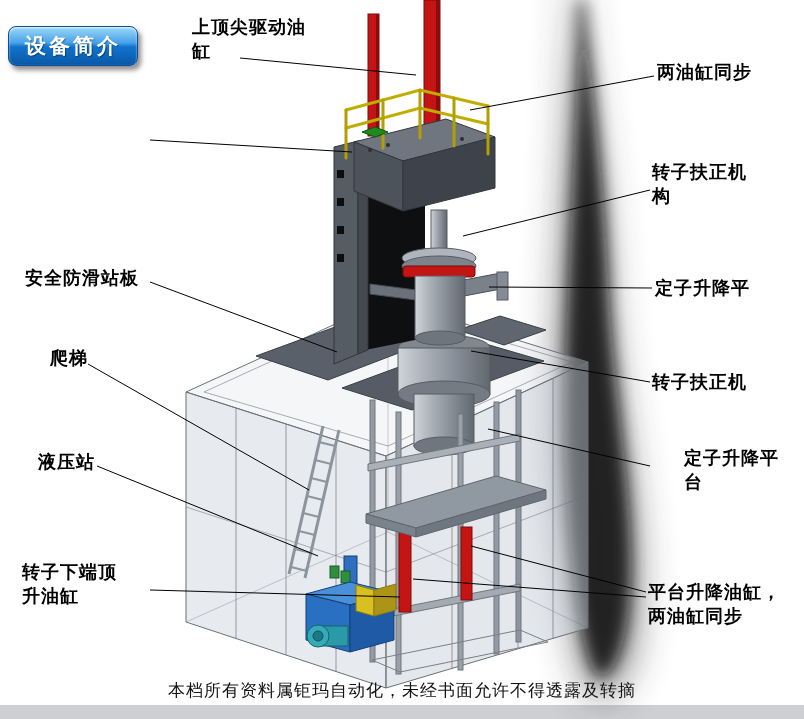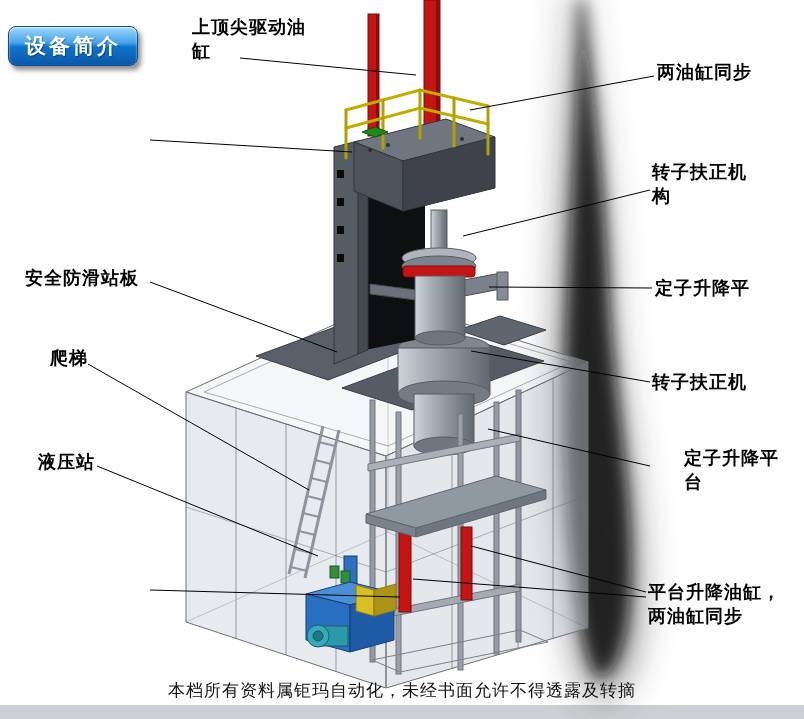--- a/index.html
+++ b/index.html
@@ -224,20 +224,22 @@
   <div class="callout" style="left:657px;top:61px">两油缸同步</div>
   <div class="callout" style="left:25px;top:267px">安全防滑站板</div>
   <div class="callout" style="left:652px;top:161px">转子扶正机
 构</div>
   <div class="callout" style="left:655px;top:277px">定子升降平</div>
   <div class="callout" style="left:50px;top:347px">爬梯</div>
   <div class="callout" style="left:652px;top:371px">转子扶正机</div>
   <div class="callout" style="left:38px;top:451px">液压站</div>
   <div class="callout" style="left:684px;top:447px">定子升降平
 台</div>
+  <div class="callout" style="left:22px;top:561px">转子下端顶
+升油缸</div>
   <div class="callout" style="left:648px;top:581px">平台升降油缸，
 两油缸同步</div>
 
   <div class="title-badge">设备简介</div>
 
   <div class="footer">本档所有资料属钜玛自动化，未经书面允许不得透露及转摘</div>
 
 </div>
 
 </body></html>

